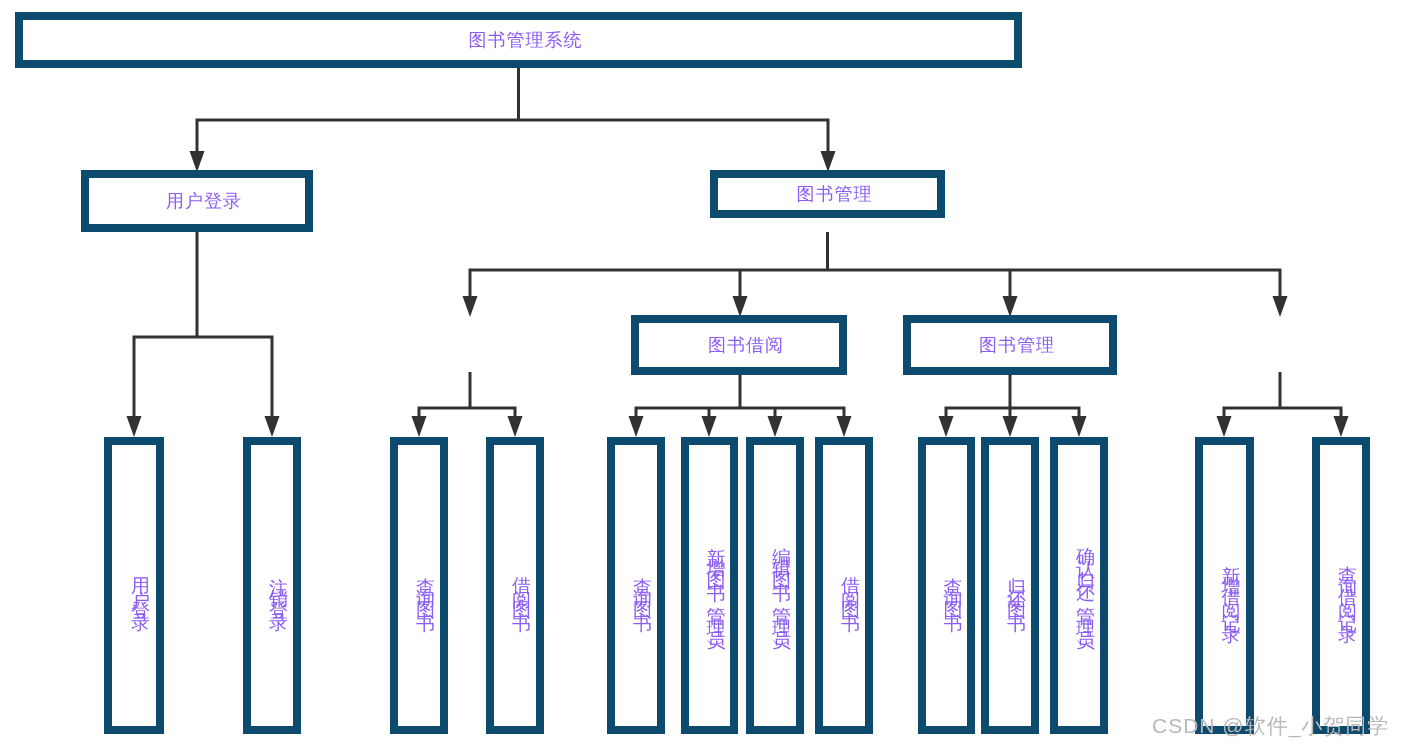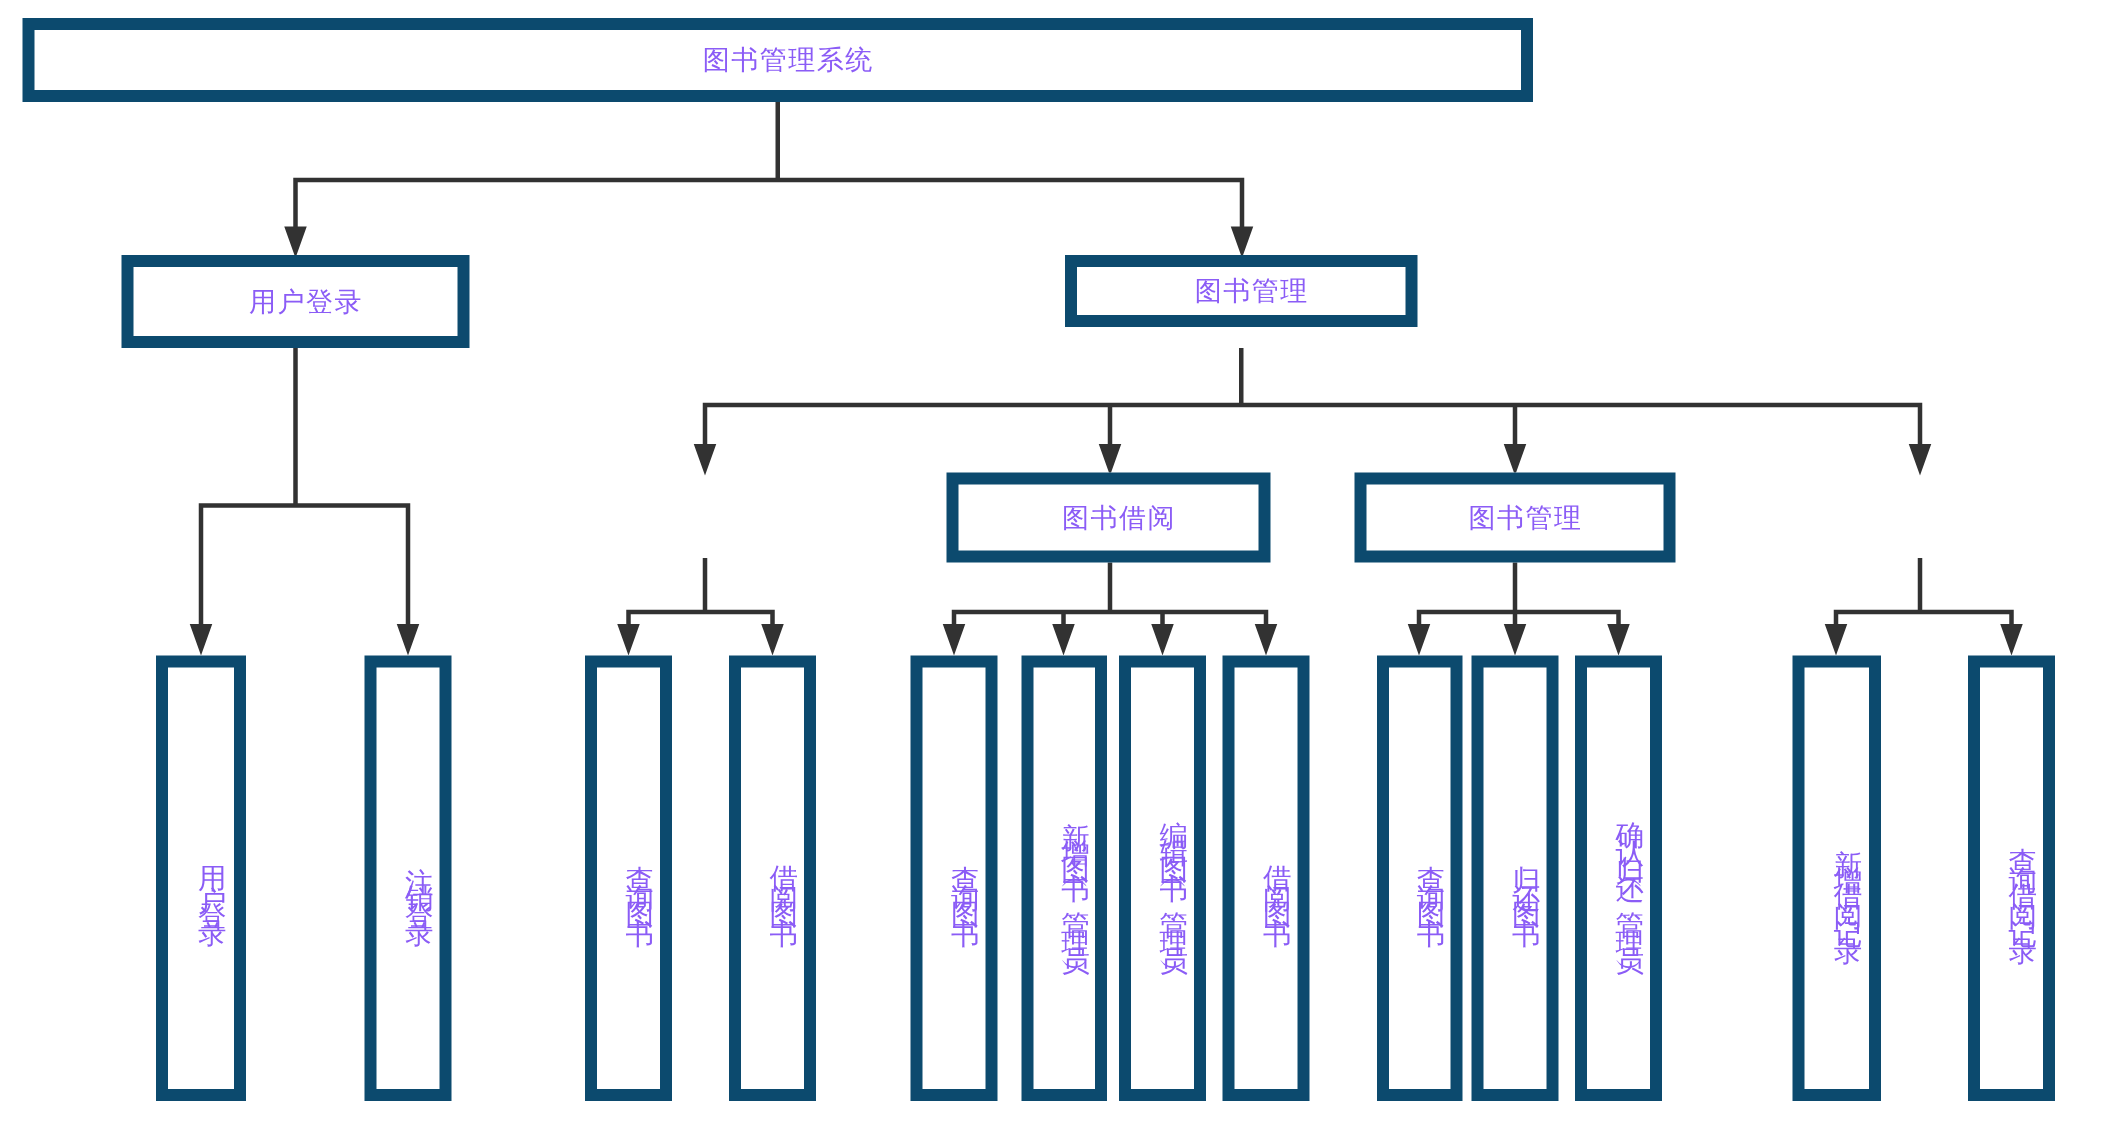--- a/index.html
+++ b/index.html
@@ -144,14 +144,15 @@
     <span>确认归还（管理员）</span>
   </div>
 
   <div class="box v-box" style="left:1195px;top:437px;width:59px;height:297px">
     <span>新增借阅记录</span>
   </div>
   <div class="box v-box" style="left:1312px;top:437px;width:58px;height:297px">
     <span>查询借阅记录</span>
   </div>
 
+  <div class="watermark">CSDN @软件_小贺同学</div>
 
 </div>
 
 </body></html>

